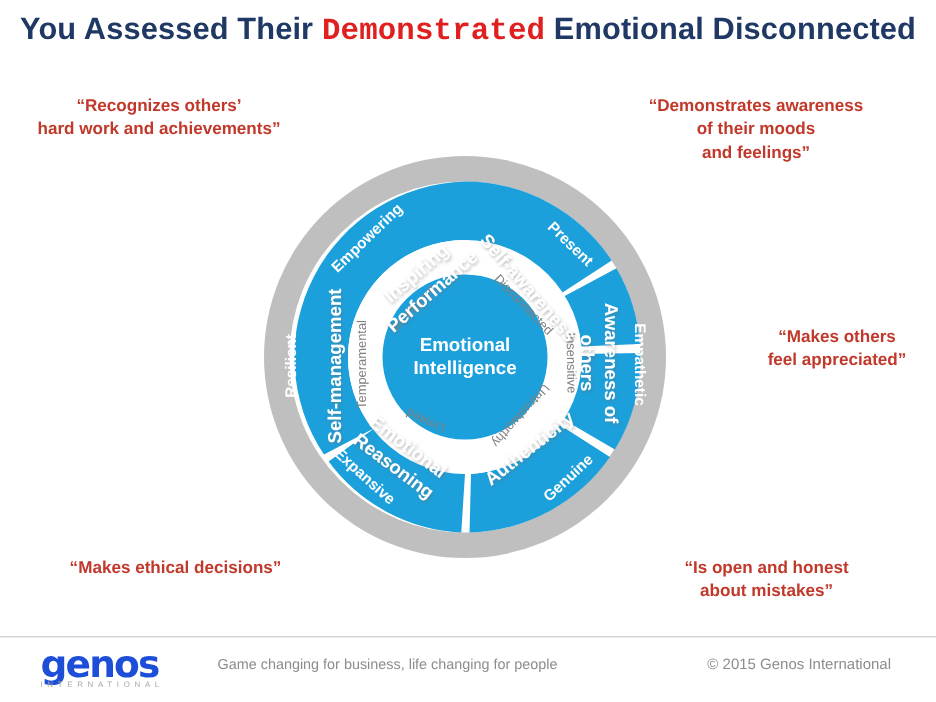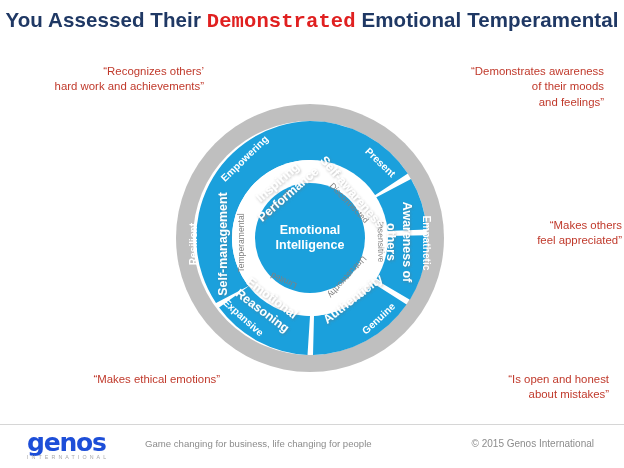--- a/index.html
+++ b/index.html
@@ -27,23 +27,23 @@
 
   
   #wheel{position:absolute;left:175px;top:103px;width:270px;height:270px;}
   #wheel svg{display:block;}
 
   
   .quote{
     position:absolute;
     color:#C0392B;
     font-size:11.4px;
-    font-weight:normal;
+    font-weight:bold;
     line-height:1.35;
-    text-align:right;
+    text-align:center;
     white-space:pre-line;
   }
   .q-tl{left:8px;  top:64px;  width:196px;}
   .q-tr{left:404px;top:64px;  width:200px;}
   .q-ml{left:2px;  top:210px; width:140px;}
   .q-mr{left:494px;top:218px; width:128px;}
   .q-bl{left:14px; top:372px; width:206px;}
   .q-br{left:413px;top:372px; width:196px;}
 
   
@@ -81,21 +81,21 @@
     color:#8C8C8C;
     white-space:nowrap;
   }
 </style>
 </head>
 <body>
 
 <div id="stage">
 
   <div class="title">
-    <span>You Assessed Their </span><span class="hl">Demonstrated</span><span> Emotional Temperamental</span>
+    <span>You Assessed Their </span><span class="hl">Demonstrated</span><span> Emotional Disconnected</span>
   </div>
 
   <div id="wheel">
     <svg width="270" height="270" viewBox="0 0 270 270" xmlns="http://www.w3.org/2000/svg">
       <defs>
 
         <path id="arcTop" d="M 27,135 A 108,108 0 0 1 243,135" fill="none"></path>
         <path id="arcBottom" d="M 243,135 A 108,108 0 0 1 27,135" fill="none"></path>
 
         <path id="arcInTop" d="M 68,135 A 67,67 0 0 1 202,135" fill="none"></path>
@@ -204,21 +204,21 @@
     </svg>
   </div>
 
   <div class="quote q-tl">“Recognizes others’
 hard work and achievements”</div>
   <div class="quote q-tr">“Demonstrates awareness
 of their moods
 and feelings”</div>
   <div class="quote q-mr">“Makes others
 feel appreciated”</div>
-  <div class="quote q-bl">“Makes ethical emotions”</div>
+  <div class="quote q-bl">“Makes ethical decisions”</div>
   <div class="quote q-br">“Is open and honest
 about mistakes”</div>
 
   <div class="footer-rule"></div>
 
   <div class="logo">
     <div class="logo-word">genos</div>
     <div class="logo-sub">INTERNATIONAL</div>
   </div>
 

